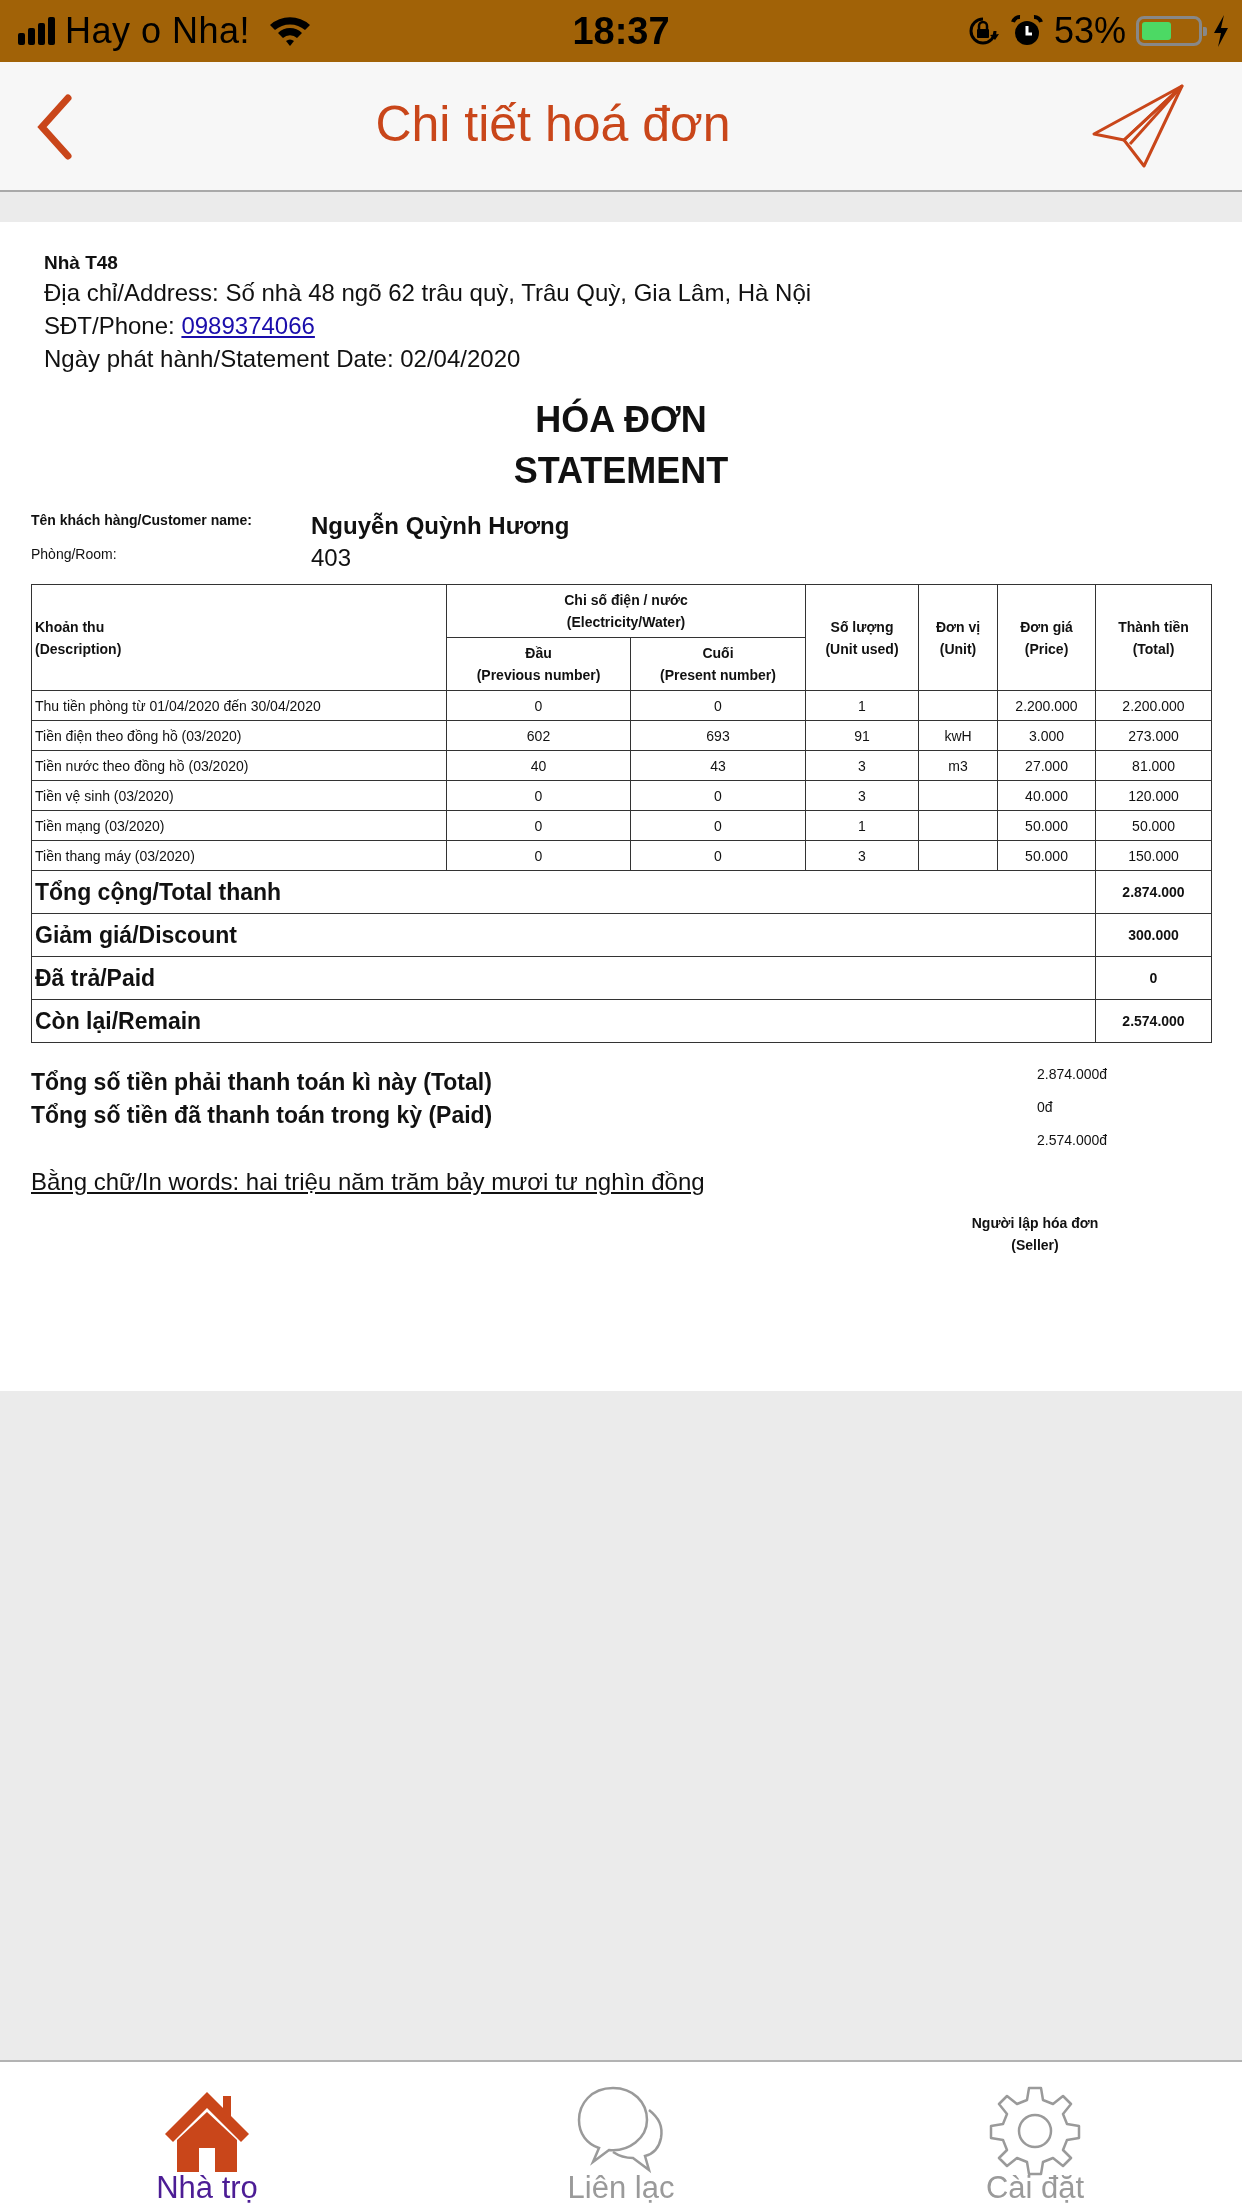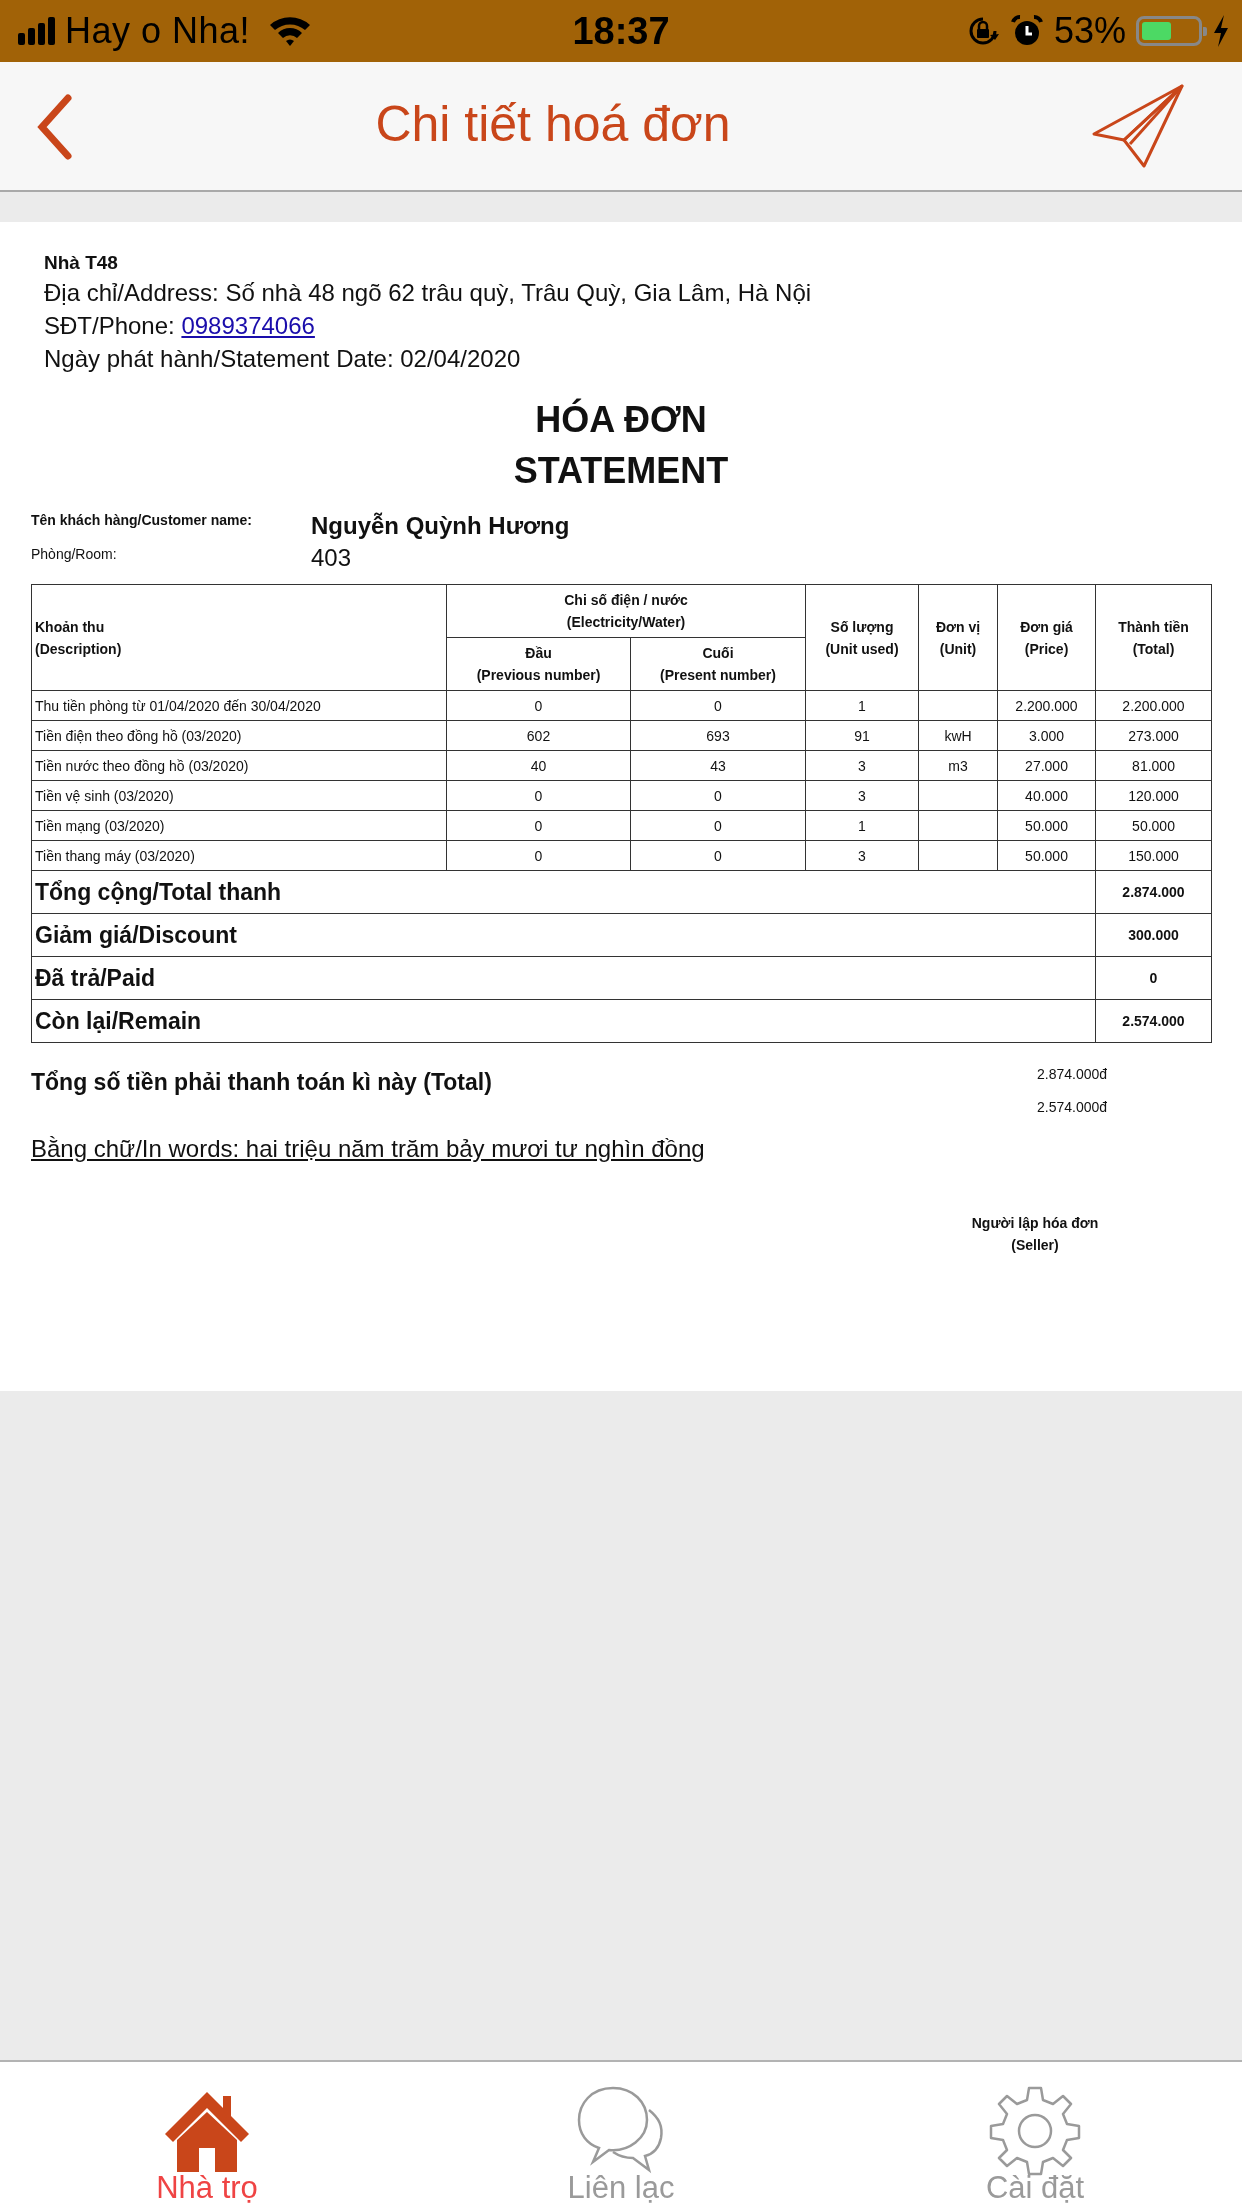--- a/index.html
+++ b/index.html
@@ -54,21 +54,21 @@
   .summary .slabel { font-size: 23px; font-weight: bold; line-height: 33px; }
   .summary .sval { position: absolute; left: 1006px; top: 0; font-size: 14px; }
   .summary .words { font-size: 24px; line-height: 33px; text-decoration: underline; }
   .seller { position: absolute; left: 940px; width: 190px; top: 990px; text-align: center; font-size: 14px; font-weight: bold; line-height: 22px; }
 
   
   .tab-bar { position: absolute; left: 0; top: 2060px; width: 1242px; height: 148px; background: #fff; border-top: 2px solid #b3b3b3; display: flex; }
   .tab { flex: 1; position: relative; text-align: center; }
   .tab svg { position: absolute; top: 20px; left: 50%; transform: translateX(-50%); width: 96px; height: 96px; }
   .tab .tab-label { position: absolute; left: 0; right: 0; top: 108px; font-size: 31px; }
-  .tab.active .tab-label { color: #ef4444; }
+  .tab.active .tab-label { color: #4c1d95; }
   .tab .tab-label.inactive { color: #9a9a9a; }
 </style>
 </head>
 <body>
 
 <div class="status-bar">
   <div class="sb-left">
     <div class="signal">
       <span style="height:12px"></span>
         <span style="height:17px"></span>
@@ -266,20 +266,24 @@
     </tr>
   </tbody>
     </table>
 
   <div class="summary">
     <div class="srow">
       <span class="slabel">Tổng số tiền phải thanh toán kì này (Total)</span>
       <span class="sval">2.874.000đ</span>
     </div>
     <div class="srow">
+      <span class="slabel">Tổng số tiền đã thanh toán trong kỳ (Paid)</span>
+      <span class="sval">0đ</span>
+    </div>
+    <div class="srow">
       <span class="sval">2.574.000đ</span>
     </div>
     <div class="words">Bằng chữ/In words: hai triệu năm trăm bảy mươi tư nghìn đồng</div>
   </div>
 
   <div class="seller">
     <div>Người lập hóa đơn</div>
     <div>(Seller)</div>
   </div>
 </div>

